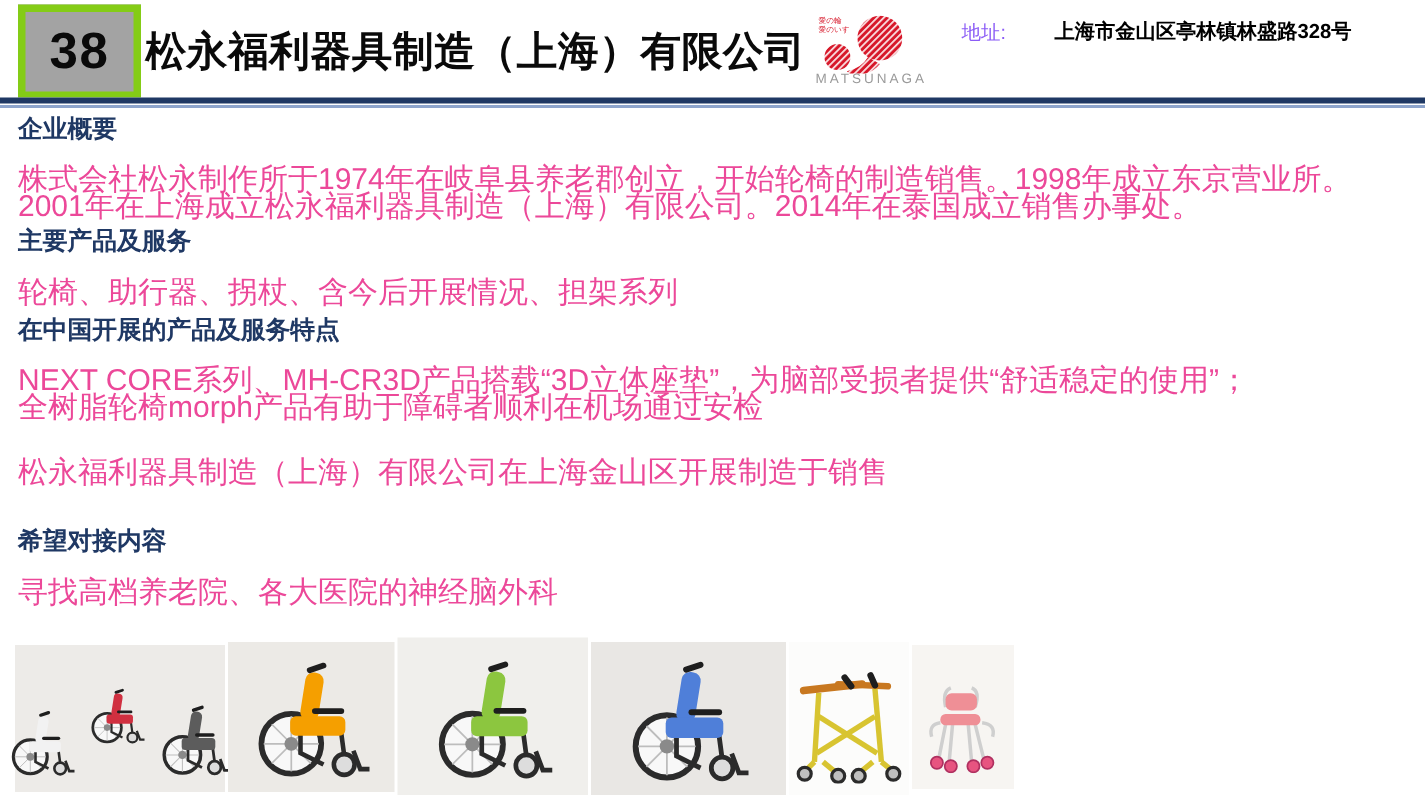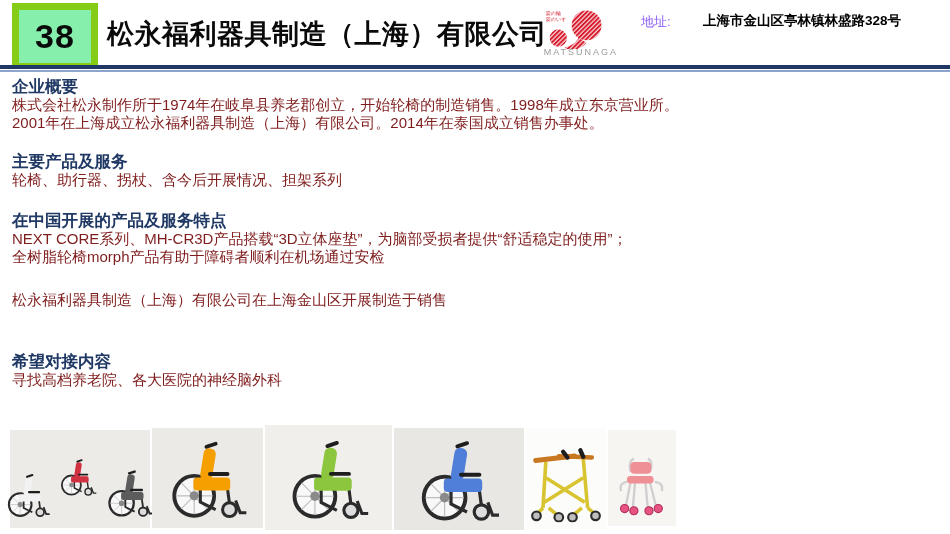--- a/index.html
+++ b/index.html
@@ -4,41 +4,41 @@
 <style>
   html,body{margin:0;padding:0;background:#d9d9d9;}
   .slide{
     position:relative;width:950px;height:534px;background:#ffffff;
     font-family:"Liberation Sans","DejaVu Sans",sans-serif;
     overflow:hidden;margin:0 auto;box-shadow:0 0 4px rgba(0,0,0,.25);
   }
   
   .numbox{
     position:absolute;left:12px;top:3px;width:72px;height:53px;
-    border:7px solid #84cc16;display:flex;align-items:center;justify-content:center;
-    background:#86efac;
+    border:5px solid #84cc16;display:flex;align-items:center;justify-content:center;
+    background:#a3a3a3;
   }
   .numbox span{font-size:34px;font-weight:bold;color:#0a0a0a;letter-spacing:1px;}
   .title{
     position:absolute;left:97px;top:16px;width:470px;
-    font-size:27px;font-weight:bold;color:#0a0a0a;letter-spacing:0.5px;white-space:nowrap;margin-left:10px;
+    font-size:27px;font-weight:bold;color:#0a0a0a;letter-spacing:0.5px;white-space:nowrap;
   }
   .logo{position:absolute;left:530px;top:5px;width:88px;height:54px;text-align:center;}
   .logo svg{display:block;margin:0 auto;}
   .logo .brand{font-size:9px;letter-spacing:2px;color:#9a9a9a;margin-top:-2px;text-align:right;}
   .addr-label{position:absolute;left:641px;top:13px;font-size:13px;color:#8b5cf6;}
   .addr-value{position:absolute;left:703px;top:12px;font-size:13.5px;font-weight:bold;color:#000;white-space:nowrap;}
   .divider{
     position:absolute;left:0;top:65px;width:950px;height:1px;
     border-top:4px solid #1f3864;border-bottom:2px solid #8da4cc;background:#fff;
   }
   
   .section{position:absolute;left:12px;width:920px;}
   .sec-heading{font-size:16.5px;font-weight:bold;color:#1f3864;line-height:19px;}
-  .sec-body{font-size:15px;color:#7f1d1d;line-height:18px;white-space:pre-line;margin-top:0;}
+  .sec-body{font-size:20px;color:#ec4899;line-height:18px;white-space:pre-line;margin-top:15px;}
   
   .tile{position:absolute;display:flex;align-items:flex-end;justify-content:center;}
   .tile svg{display:block;}
   .t1{left:10px; top:430px;width:140px;height:98px; background:#edebe8;}
   .t2{left:152px;top:428px;width:111px;height:100px;background:#eceae6;}
   .t3{left:265px;top:425px;width:127px;height:105px;background:#f0efec;}
   .t4{left:394px;top:428px;width:130px;height:102px;background:#e9e7e4;}
   .t5{left:526px;top:428px;width:80px; height:102px;background:#fcfcfb;}
   .t6{left:608px;top:430px;width:68px; height:96px; background:#f7f5f2;}
   .trio{display:flex;align-items:flex-end;gap:2px;padding-bottom:8px;}

